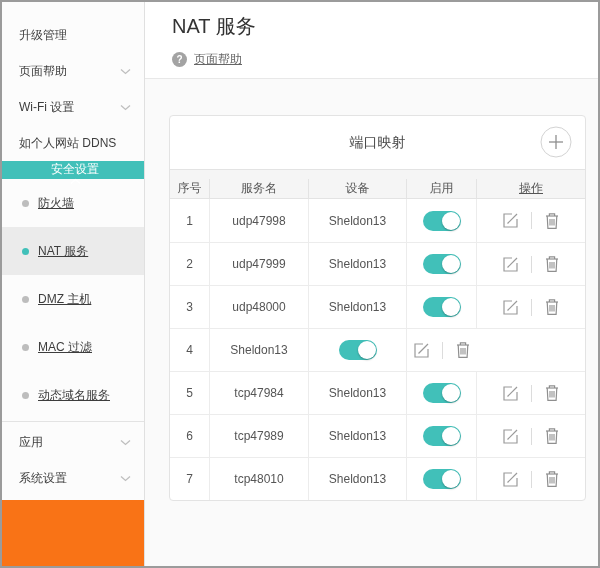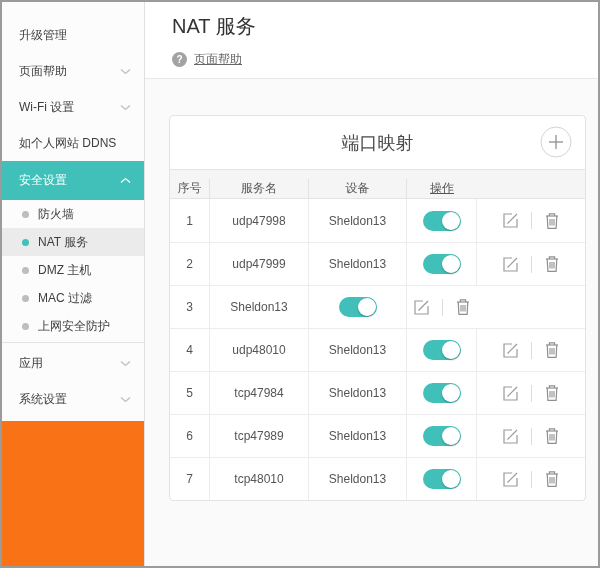--- a/index.html
+++ b/index.html
@@ -18,25 +18,25 @@
     border-right:1px solid #e0e0e0;
     flex-shrink:0;
   }
   .menu { background:#fcfcfc; padding-top:15px; padding-bottom:4px; }
   .side-item {
     height:36px; display:flex; align-items:center;
     padding:0 13px 0 17px; font-size:12px; color:#3d3d3d;
     cursor:pointer; justify-content:space-between;
   }
   .side-item.active-top {
-    height:39px; background:var(--accent); color:#fff;
+    height:18px; background:var(--accent); color:#fff;flex-direction:column;
   }
   .sub-item {
-    height:28px; display:flex; align-items:center; gap:9px;
-    padding:0 13px 0 20px; font-size:12px; color:#3d3d3d; cursor:pointer;
+    height:48px; display:flex; align-items:center; gap:9px;
+    padding:0 13px 0 20px; font-size:12px; color:#3d3d3d; cursor:pointer;text-decoration:underline;
   }
   .sub-item.active-sub { background:#ebebeb; }
   .dot { width:7px; height:7px; border-radius:50%; background:#bdbdbd; flex-shrink:0; }
   .active-sub .dot { background:var(--accent); }
   .menu-divider { border-top:1px solid #e3e3e3; margin-top:2px; padding-top:2px; }
   .chev { display:inline-flex; }
   
   .main { flex:1; display:flex; flex-direction:column; background:#fff; min-width:0; }
   .main-header { padding:10px 14px 10px 27px; border-bottom:1px solid #e8e8e8; }
   .page-title { font-size:20px; color:#333; line-height:28px; font-weight:400; }
@@ -46,21 +46,21 @@
     width:15px; height:15px; border-radius:50%; background:#a3a3a3; color:#fff;
     font-size:10px; font-weight:bold; display:inline-flex; align-items:center; justify-content:center;
   }
   .help-text { font-size:12px; color:#666; text-decoration:underline; }
   .main-body { flex:1; background:#fafafa; padding:36px 14px 0 24px; }
   
   .card {
     width:417px; background:#fff; border:1px solid #e3e3e3; border-radius:4px;
   }
   .card-header { height:53px; position:relative; display:flex; align-items:center; justify-content:center; }
-  .card-title { font-size:18px; color:#4a4a4a; }
+  .card-title { font-size:14px; color:#4a4a4a; }
   .add-btn {
     position:absolute; right:13px; top:10px; width:32px; height:32px;
     background:transparent; border:none; cursor:pointer; padding:0; line-height:0;
   }
   
   .thead, .trow {
     display:grid; grid-template-columns:40px 99px 98px 70px 1fr;
   }
   .thead { height:30px; background:#f5f5f5; border-top:1px solid #e3e3e3; border-bottom:1px solid #e3e3e3; }
   .thead .cell { font-size:12px; color:#555;margin-top:9px; }
@@ -130,21 +130,21 @@
     <div class="sub-item">
       <span class="dot"></span>
       <span>DMZ 主机</span>
     </div>
     <div class="sub-item">
       <span class="dot"></span>
       <span>MAC 过滤</span>
     </div>
     <div class="sub-item">
       <span class="dot"></span>
-      <span>上网安全防护</span>
+      <span>动态域名服务</span>
     </div>
     <div class="menu-divider"></div>
     <div class="side-item">
       <span>应用</span>
       <span class="chev">
         <svg width="11" height="7" viewBox="0 0 11 7">
             <polyline points="1,1.5 5.5,5.5 10,1.5" fill="none" stroke="#bfbfbf" stroke-width="1.3"></polyline>
           </svg>
       </span>
     </div>
@@ -179,20 +179,21 @@
               <line x1="9" y1="16" x2="23" y2="16" stroke="#8f8f8f" stroke-width="1.3"></line>
               <line x1="16" y1="9" x2="16" y2="23" stroke="#8f8f8f" stroke-width="1.3"></line>
             </svg>
           </span>
         </button>
       </div>
       <div class="thead">
         <div class="cell">序号</div>
         <div class="cell">服务名</div>
         <div class="cell">设备</div>
+        <div class="cell">启用</div>
         <div class="cell">操作</div>
       </div>
       <div id="table-body">
   <div class="trow">
     <div class="cell">1</div>
     <div class="cell">udp47998</div>
     <div class="cell">Sheldon13</div>
     <div class="cell">
       <div class="toggle">
         <div class="knob"></div>
@@ -240,20 +241,21 @@
           <path d="M6.4 5 V2.8 H11.6 V5" fill="none" stroke="#8f8f8f" stroke-width="1.2"></path>
           <path d="M4.2 5 L4.9 17.3 H13.1 L13.8 5" fill="none" stroke="#8f8f8f" stroke-width="1.2"></path>
           <path d="M7 8 V14.5 M9 8 V14.5 M11 8 V14.5" fill="none" stroke="#8f8f8f" stroke-width="1.1"></path>
         </svg>
       </span>
     </div>
   </div>
 
   <div class="trow">
     <div class="cell">3</div>
+    <div class="cell">udp48000</div>
     <div class="cell">Sheldon13</div>
     <div class="cell">
       <div class="toggle">
         <div class="knob"></div>
       </div>
     </div>
     <div class="cell ops">
       <span class="icon-btn">
         <svg width="19" height="19" viewBox="0 0 19 19">
           <path d="M16 8 V16 H3 V3 H11" fill="none" stroke="#9a9a9a" stroke-width="1.2"></path>
@@ -267,21 +269,20 @@
           <path d="M6.4 5 V2.8 H11.6 V5" fill="none" stroke="#8f8f8f" stroke-width="1.2"></path>
           <path d="M4.2 5 L4.9 17.3 H13.1 L13.8 5" fill="none" stroke="#8f8f8f" stroke-width="1.2"></path>
           <path d="M7 8 V14.5 M9 8 V14.5 M11 8 V14.5" fill="none" stroke="#8f8f8f" stroke-width="1.1"></path>
         </svg>
       </span>
     </div>
   </div>
 
   <div class="trow">
     <div class="cell">4</div>
-    <div class="cell">udp48010</div>
     <div class="cell">Sheldon13</div>
     <div class="cell">
       <div class="toggle">
         <div class="knob"></div>
       </div>
     </div>
     <div class="cell ops">
       <span class="icon-btn">
         <svg width="19" height="19" viewBox="0 0 19 19">
           <path d="M16 8 V16 H3 V3 H11" fill="none" stroke="#9a9a9a" stroke-width="1.2"></path>

